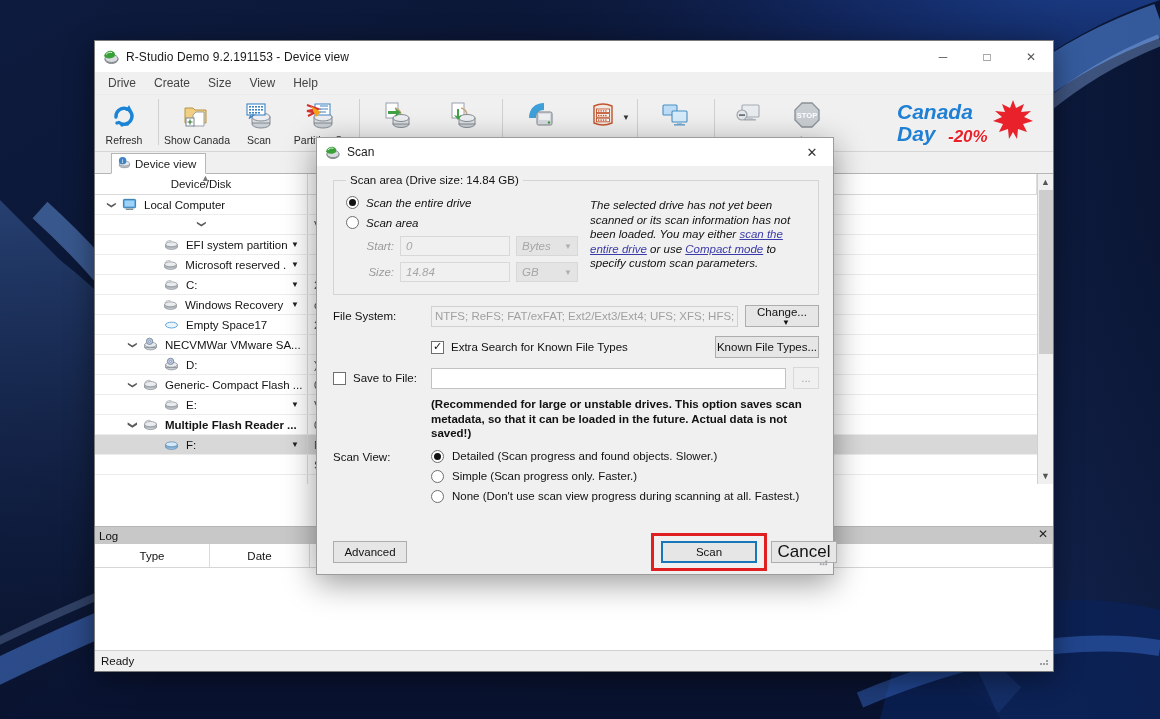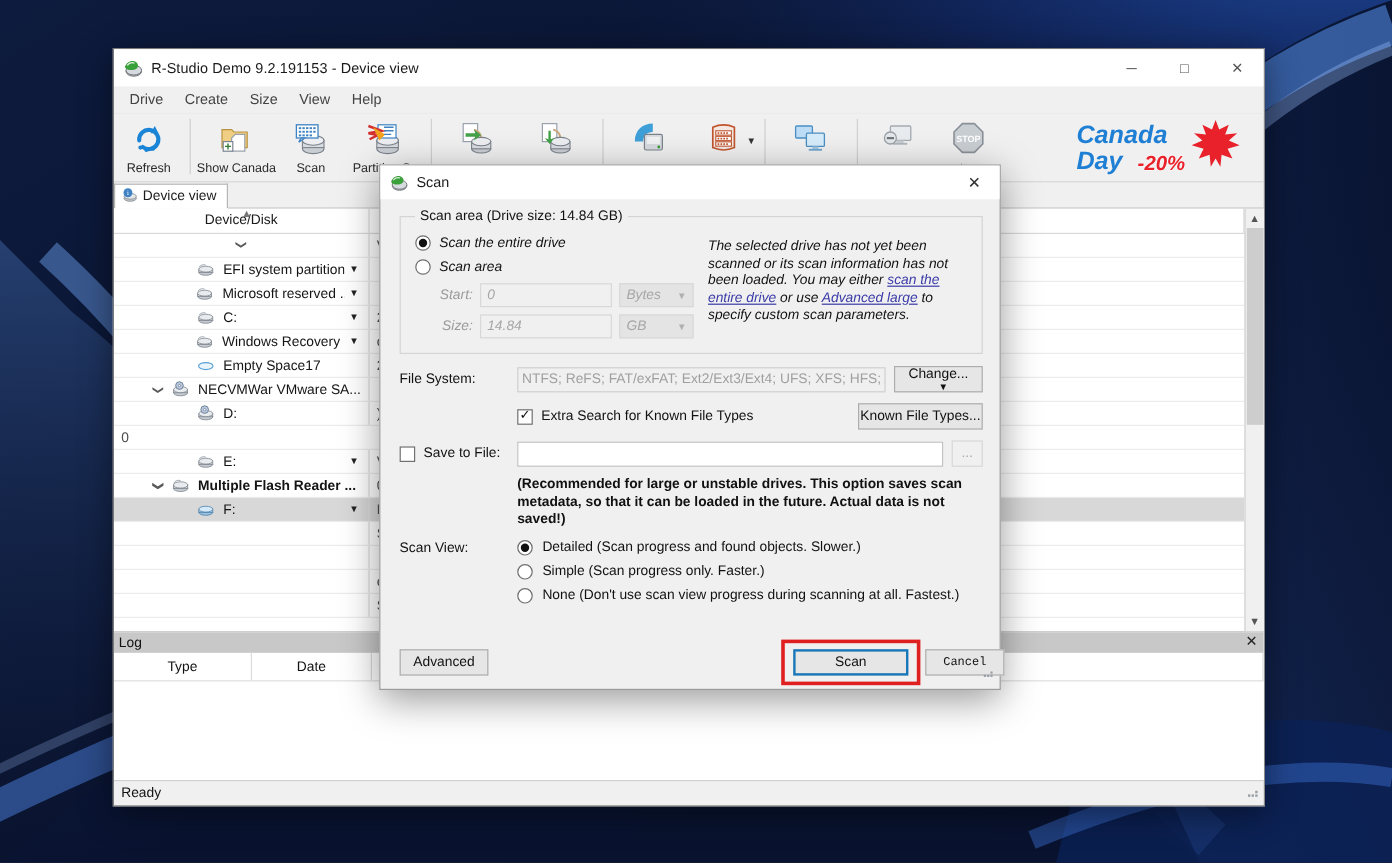--- a/index.html
+++ b/index.html
@@ -88,21 +88,21 @@
   #promo {
     position: absolute; right: 8px; top: 2px;
     width: 150px; height: 52px;
   }
 
   
   #tabstrip {
     height: 22px; min-height:22px; background:#f0f0f0;
     display:flex; align-items:flex-end;
     border-bottom: 1px solid #b6b6b6;
-    padding-left: 0;
+    padding-left: 16px;
   }
   .tab {
     height: 21px; background:#fff;
     border:1px solid #b6b6b6; border-bottom:1px solid #fff;
     display:flex; align-items:center; gap:4px;
     padding: 0 9px 0 6px; font-size:11.5px; color:#1a1a1a;
     position: relative; top: 1px;
   }
 
   
@@ -136,21 +136,21 @@
   .vscroll {
     width: 16px; background:#f0f0f0; border-left:1px solid #d0d0d0;
     display:flex; flex-direction:column; align-items:center;
   }
   .vscroll .arrow { height:16px; width:16px; display:flex; align-items:center; justify-content:center;
                     font-size:9px; color:#555; }
   .vscroll .track { flex:1; width:16px; position:relative; }
   .vscroll .thumb { position:absolute; left:1px; width:14px; background:#cdcdcd; }
 
   
-  #logpanel { border-top:1px solid #b6b6b6; background:#fff; display:flex; flex-direction:column; height: 124px; }
+  #logpanel { border-top:1px solid #b6b6b6; background:#fff; display:flex; flex-direction:column; height: 124px; margin-top: 42px; }
   #log-head {
     height:17px; min-height:17px; background:#c8c8c8; display:flex; align-items:center;
     font-size:11.5px; color:#111; padding-left:4px; position:relative;
   }
   #log-head .log-x { position:absolute; right:5px; top:0px; font-size:12px; color:#222; }
   #log-cols { height:24px; display:flex; border-bottom:1px solid #d6d6d6; background:#fff; }
   #log-cols .lc {
     font-size:11.5px; color:#111; display:flex; align-items:center; justify-content:center;
     border-right:1px solid #dcdcdc;
   }
@@ -254,21 +254,21 @@
     border: 3px solid #e02020; z-index: 3; pointer-events:none;
   }
   #btn-scan {
     position:absolute; left: 344px; top: 11px; width: 96px; height: 22px;
     border: 2px solid #1877b8; background:#e6e6e6;
     display:flex; align-items:center; justify-content:center; font-size:11.5px; color:#111;
   }
   #btn-cancel {
     position:absolute; left: 454px; top: 11px; width: 66px; height: 22px;
     border:1px solid #adadad; background:#e6e6e6;
-    display:flex; align-items:center; justify-content:center; font-size:10px; color:#111;font-family:Liberation Mono, monospace;
+    display:flex; align-items:center; justify-content:center; font-size:17px; color:#111;
   }
   #btn-advanced {
     position:absolute; left: 16px; top: 11px; width: 74px; height: 22px;
     border:1px solid #adadad; background:#e6e6e6;
     display:flex; align-items:center; justify-content:center; font-size:11.5px; color:#111;
   }
   .dlg-grip { position:absolute; right:4px; bottom:3px; }
 </style>
 </head>
 <body>
@@ -556,20 +556,35 @@
       <div id="grid">
         <div id="grid-head">
           <div class="hcell" style="width:213px">
             <span class="sortmark">▲</span>
             <span>Device/Disk</span>
           </div>
           <div class="hcell" style="flex:1"></div>
         </div>
         <div id="grid-body">
             <div class="grow">
+              <div class="cell-name" style="width: 213px;">
+                <span style="width: 6px; flex: 0 0 auto;"></span>
+                <span class="twisty" style="transform: rotate(90deg);">❯</span>
+                <span style="display: flex; flex: 0 0 auto;">
+                  <svg width="15" height="15" viewBox="0 0 16 16">
+                    <rect x="1.5" y="2.5" width="13" height="9" rx="1" fill="#49a0e0" stroke="#2e6f9e" stroke-width="0.9"></rect>
+                    <rect x="2.8" y="3.8" width="10.4" height="6.4" fill="#9fd2f5"></rect>
+                    <rect x="4" y="12.4" width="8" height="1.3" fill="#6c7880"></rect>
+                  </svg>
+                </span>
+                <span style="margin-left: 3px; overflow: hidden;">Local Computer</span>
+              </div>
+              <div class="cell-rest"></div>
+            </div>
+            <div class="grow">
               <div class="cell-name" style="width: 213px; flex-direction: column;">
                 <span style="width: 27px; flex: 0 0 auto;"></span>
                 <span class="twisty" style="transform: rotate(90deg);">❯</span>
                 <span style="display: flex; flex: 0 0 auto;">
                   <svg width="15" height="15" viewBox="0 0 16 16">
                     <ellipse cx="8.5" cy="11" rx="6.2" ry="2.8" fill="#c7ccd2" stroke="#7b828a" stroke-width="0.7"></ellipse>
                     <rect x="2.3" y="8" width="12.4" height="3" fill="#d9dde1" stroke="#7b828a" stroke-width="0.7"></rect>
                     <ellipse cx="8.5" cy="8" rx="6.2" ry="2.8" fill="#e9ecef" stroke="#7b828a" stroke-width="0.7"></ellipse>
                     <path d="M0.6 5.6 C1.6 2.4 5 1 7.6 2 C10 3 10.6 5.4 8.8 6.8 C6.4 8.5 2 8.2 0.6 5.6 Z" fill="#3aa03a"></path>
                   </svg>
@@ -687,20 +702,33 @@
                     <ellipse cx="8" cy="8.2" rx="6.2" ry="2.7" fill="#e9ecef" stroke="#7b828a" stroke-width="0.7"></ellipse>
                     <circle cx="7" cy="4.6" r="3.4" fill="#b9c8e0" stroke="#68798f" stroke-width="0.8"></circle>
                     <circle cx="7" cy="4.6" r="1" fill="#fff" stroke="#68798f" stroke-width="0.6"></circle>
                   </svg>
                 </span>
                 <span style="margin-left: 3px; overflow: hidden;">D:</span>
               </div>
               <div class="cell-rest">)</div>
             </div>
             <div class="grow">
+              <div class="cell-name" style="width: 213px;">
+                <span style="width: 27px; flex: 0 0 auto;"></span>
+                <span class="twisty" style="transform: rotate(90deg);">❯</span>
+                <span style="display: flex; flex: 0 0 auto;">
+                  <svg width="15" height="15" viewBox="0 0 16 16">
+                    <ellipse cx="8" cy="10.6" rx="6.4" ry="2.8" fill="#c7ccd2" stroke="#7b828a" stroke-width="0.7"></ellipse>
+                    <rect x="1.6" y="7.6" width="12.8" height="3" fill="#d9dde1" stroke="#7b828a" stroke-width="0.7"></rect>
+                    <ellipse cx="8" cy="7.6" rx="6.4" ry="2.8" fill="#e9ecef" stroke="#7b828a" stroke-width="0.7"></ellipse>
+                    <path d="M2 6 C3 3.6 6 3 8 3.8" fill="none" stroke="#9aa1a8" stroke-width="0.8"></path>
+                  </svg>
+                </span>
+                <span style="margin-left: 3px; overflow: hidden;">Generic- Compact Flash ...</span>
+              </div>
               <div class="cell-rest">0</div>
             </div>
             <div class="grow">
               <div class="cell-name" style="width: 213px;">
                 <span style="width: 48px; flex: 0 0 auto;"></span>
                 <span class="twisty"></span>
                 <span style="display: flex; flex: 0 0 auto;">
                   <svg width="15" height="15" viewBox="0 0 16 16">
                     <ellipse cx="8" cy="10.6" rx="6.2" ry="2.6" fill="#c7ccd2" stroke="#7b828a" stroke-width="0.7"></ellipse>
                     <rect x="1.8" y="7.8" width="12.4" height="2.8" fill="#d9dde1" stroke="#7b828a" stroke-width="0.7"></rect>
@@ -856,21 +884,21 @@
           <div class="field-row">
             <span class="flabel">Size:</span>
             <span class="txtbox-dis" style="width:110px">14.84</span>
             <span class="combo-dis">
               <span>GB</span>
               <span class="cc">▼</span>
             </span>
           </div>
         </div>
         <div class="grp-right">
-          <span>The selected drive has not yet been scanned or its scan information has not been loaded. You may either </span><a href="#">scan the entire drive</a><span> or use </span><a href="#">Advanced large</a><span> to specify custom scan parameters.</span>
+          <span>The selected drive has not yet been scanned or its scan information has not been loaded. You may either </span><a href="#">scan the entire drive</a><span> or use </span><a href="#">Compact mode</a><span> to specify custom scan parameters.</span>
         </div>
       </div>
     </fieldset>
 
     <div class="row-line">
       <span class="lbl-left">File System:</span>
       <span class="fs-box">NTFS; ReFS; FAT/exFAT; Ext2/Ext3/Ext4; UFS; XFS; HFS; APFS</span>
       <span class="btn" style="margin-left:7px;width:74px">
         <span>Change...</span>
         <span class="bcaret">▼</span>

